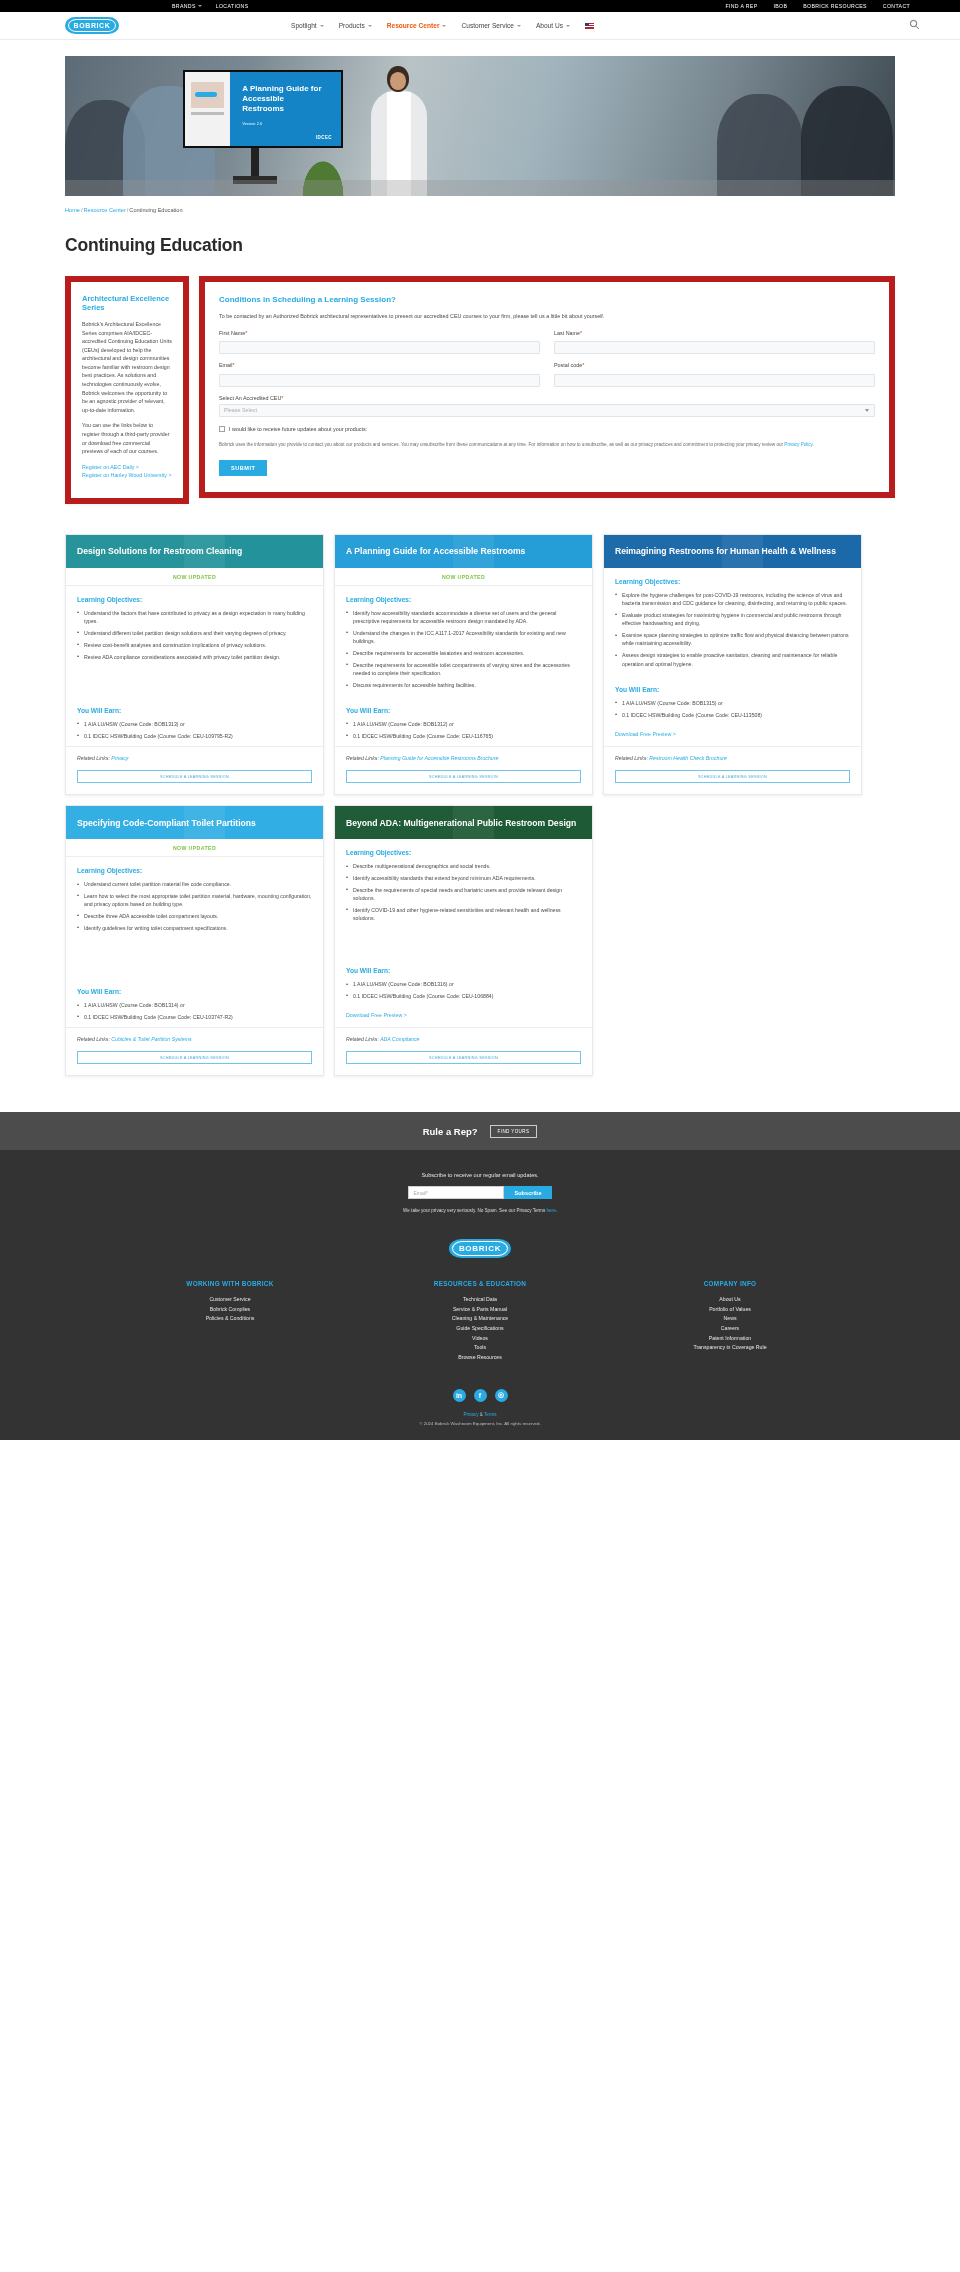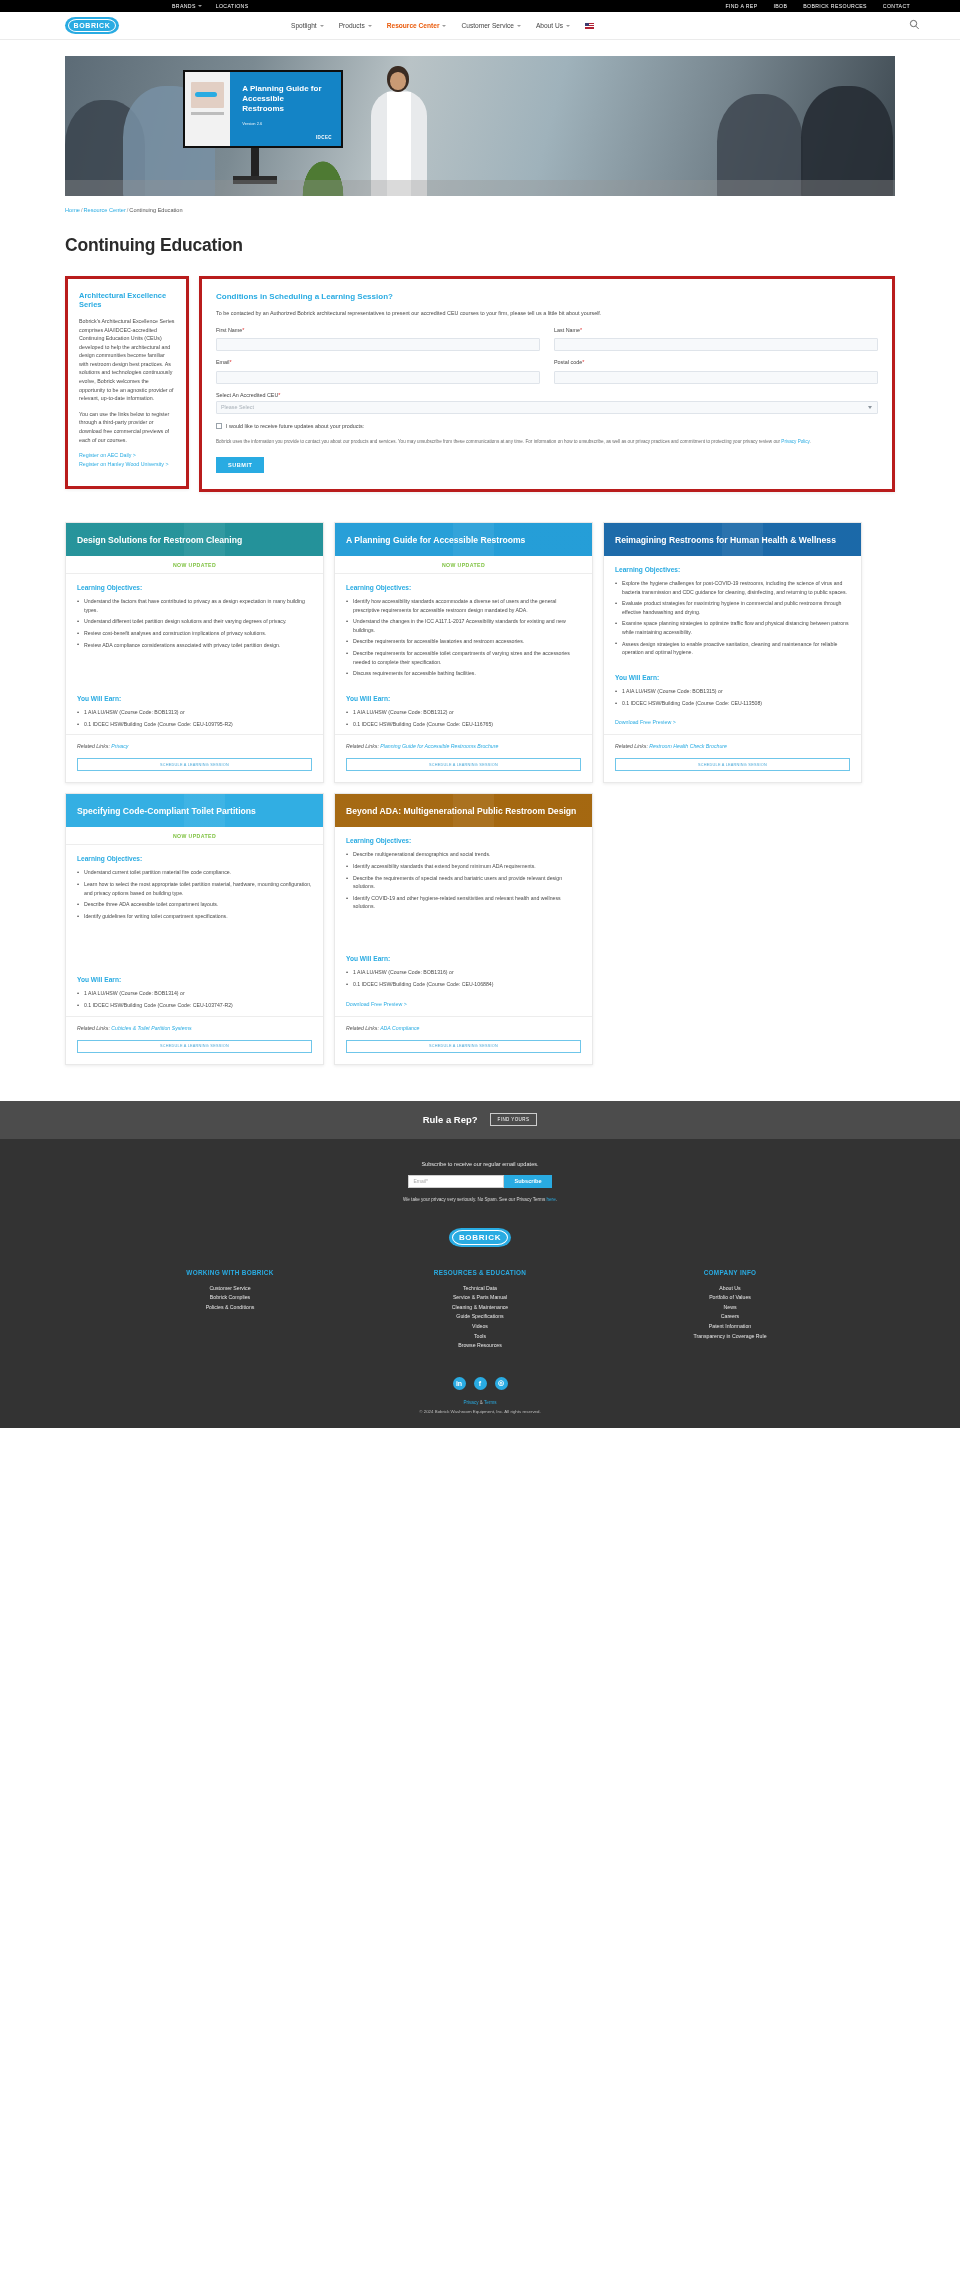--- a/index.html
+++ b/index.html
@@ -191,21 +191,21 @@
 
   
   .top-section {
     margin: 20px 65px 0 65px;
     display: flex;
     gap: 10px;
     align-items: flex-start;
   }
   .card-white {
     background: #ffffff;
-    border: 3px solid #b91c1c;
+    border: 6px solid #b91c1c;
     box-shadow: 0 1px 3px rgba(0,0,0,0.07);
   }
   .aes-card {
     width: 124px;
     padding: 12px 11px 18px 11px;
     min-height: 202px;
   }
   .aes-title {
     color: #29ABE2;
     font-size: 7.5px;
@@ -830,21 +830,21 @@
       </ul>
     </div>
     <div class="related-links">
       <span>Related Links:</span>
       <a>Cubicles &amp; Toilet Partition Systems</a>
     </div>
     <button class="schedule-btn">SCHEDULE A LEARNING SESSION</button>
   </div>
 
   <div class="course-card">
-    <div class="course-header" style="background:#a16207;">
+    <div class="course-header" style="background:#14532d;">
       <span>Beyond ADA: Multigenerational Public Restroom Design</span>
     </div>
     <div class="course-body no-badge">
       <div class="section-head">Learning Objectives:</div>
       <ul class="obj-list">
         <li>Describe multigenerational demographics and social trends.</li>
         <li>Identify accessibility standards that extend beyond minimum ADA requirements.</li>
         <li>Describe the requirements of special needs and bariatric users and provide relevant design solutions.</li>
         <li>Identify COVID-19 and other hygiene-related sensitivities and relevant health and wellness solutions.</li>
       </ul>

